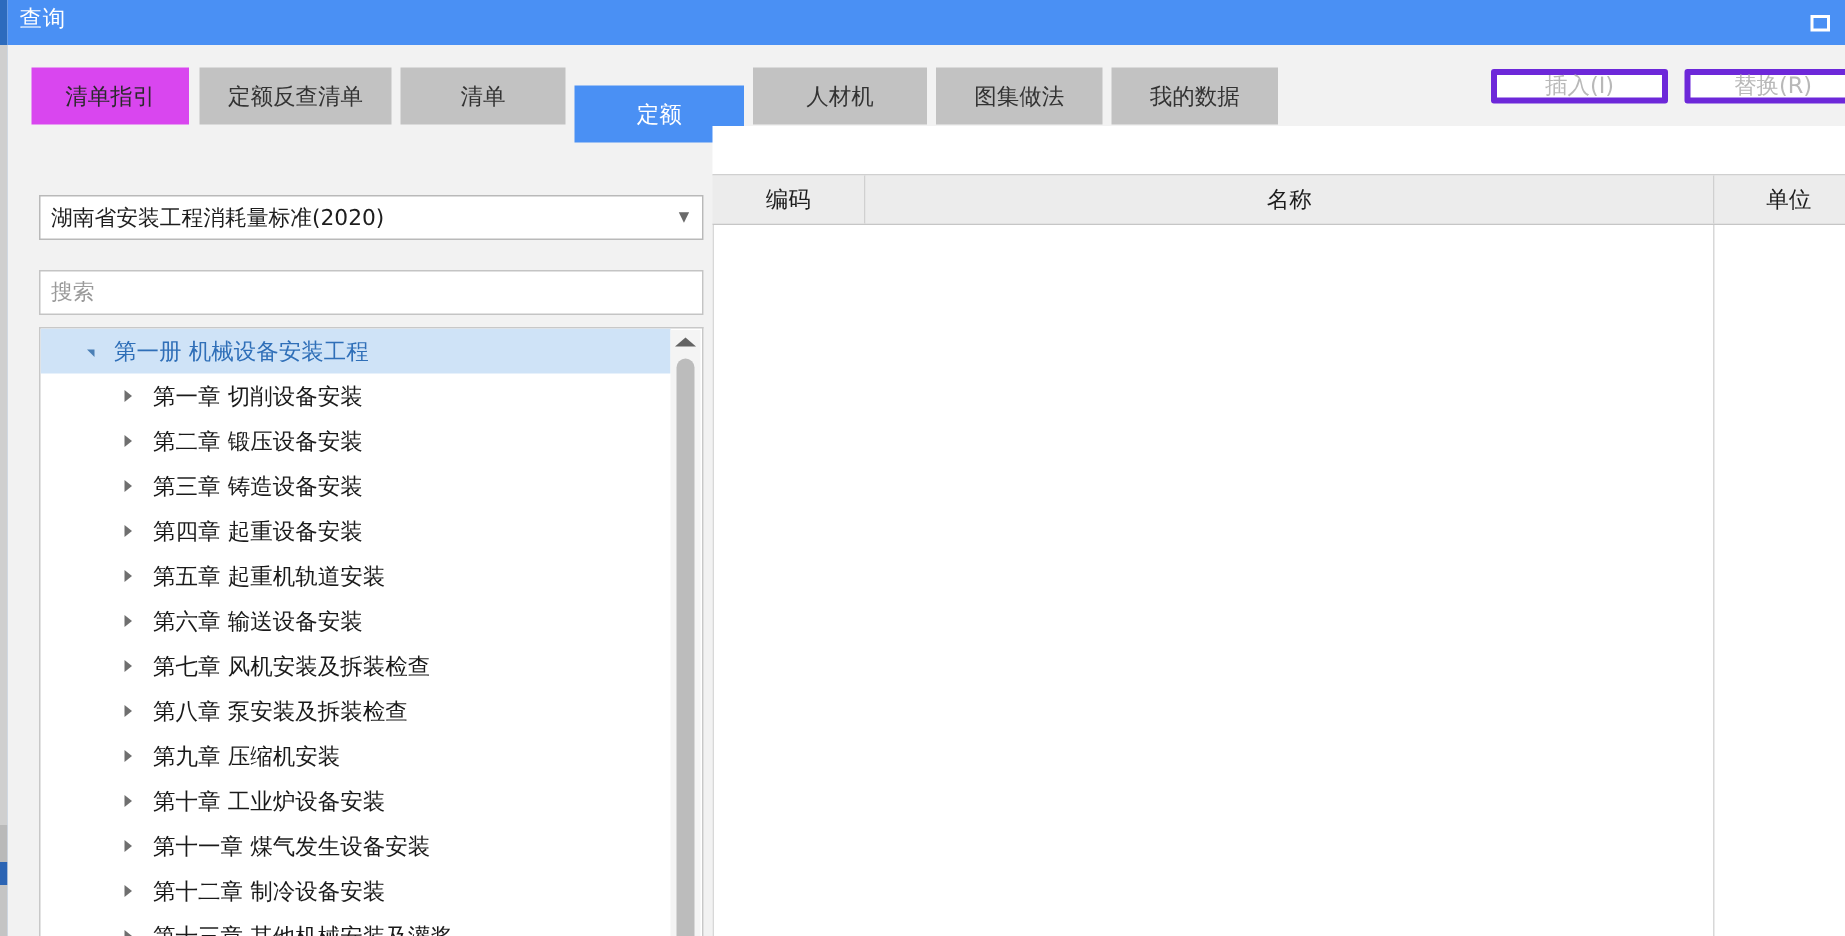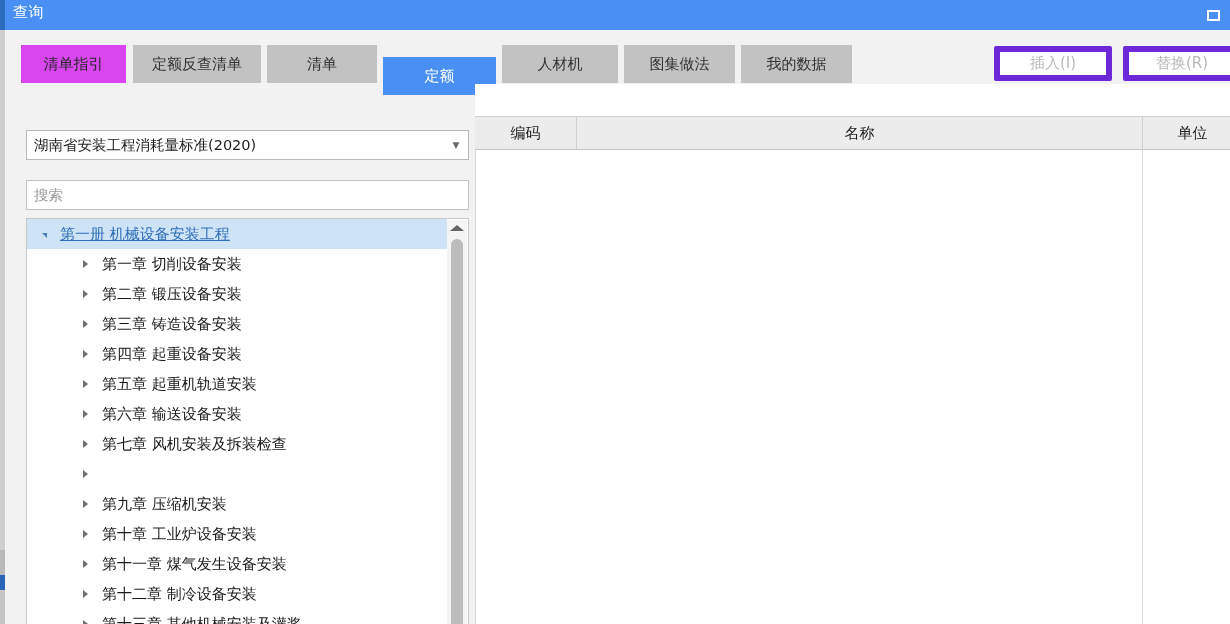--- a/index.html
+++ b/index.html
@@ -104,23 +104,23 @@
   .tab.active {
     background: #4a90f4;
     color: #ffffff;
     margin-top: 12px;
   }
 
   
   .act-btn {
     position: absolute;
     top: 1px;
-    height: 35px;
-    background: #ffffff;
-    border: 6px solid #6d28d9;
+    height: 23px;
+    background: #ffffff;
+    border: 4px solid #6d28d9;
     border-radius: 2px;
     color: #b8b8b8;
     font-size: 15px;
     display: flex;
     align-items: center;
     justify-content: center;
     box-sizing: border-box;
     cursor: default;
   }
 
@@ -353,21 +353,21 @@
         <span class="combo-text">湖南省安装工程消耗量标准(2020)</span>
         <span class="combo-arrow">▼</span>
       </div>
 
       <div class="search-box">
         <input type="text" placeholder="搜索" value="" style="">
       </div>
 
       <div class="tree-wrap">
         <div class="tree" id="tree-root">
-            <div class="tree-row selected" style="padding-left: 8px; text-decoration: underline;">
+            <div class="tree-row selected" style="padding-left: 24px;">
               <span class="tw">
                 <i class="tri-down"></i>
               </span>
               <span style="padding-left: 9px;">第一册 机械设备安装工程</span>
             </div>
             <div class="tree-row" style="padding-left: 50px;">
               <span class="tw">
                 <i class="tri-right"></i>
               </span>
               <span style="padding-left: 9px;">第一章 切削设备安装</span>
@@ -405,20 +405,21 @@
             <div class="tree-row" style="padding-left: 50px;">
               <span class="tw">
                 <i class="tri-right"></i>
               </span>
               <span style="padding-left: 9px;">第七章 风机安装及拆装检查</span>
             </div>
             <div class="tree-row" style="padding-left: 50px;">
               <span class="tw">
                 <i class="tri-right"></i>
               </span>
+              <span style="padding-left: 9px;">第八章 泵安装及拆装检查</span>
             </div>
             <div class="tree-row" style="padding-left: 50px;">
               <span class="tw">
                 <i class="tri-right"></i>
               </span>
               <span style="padding-left: 9px;">第九章 压缩机安装</span>
             </div>
             <div class="tree-row" style="padding-left: 50px;">
               <span class="tw">
                 <i class="tri-right"></i>

